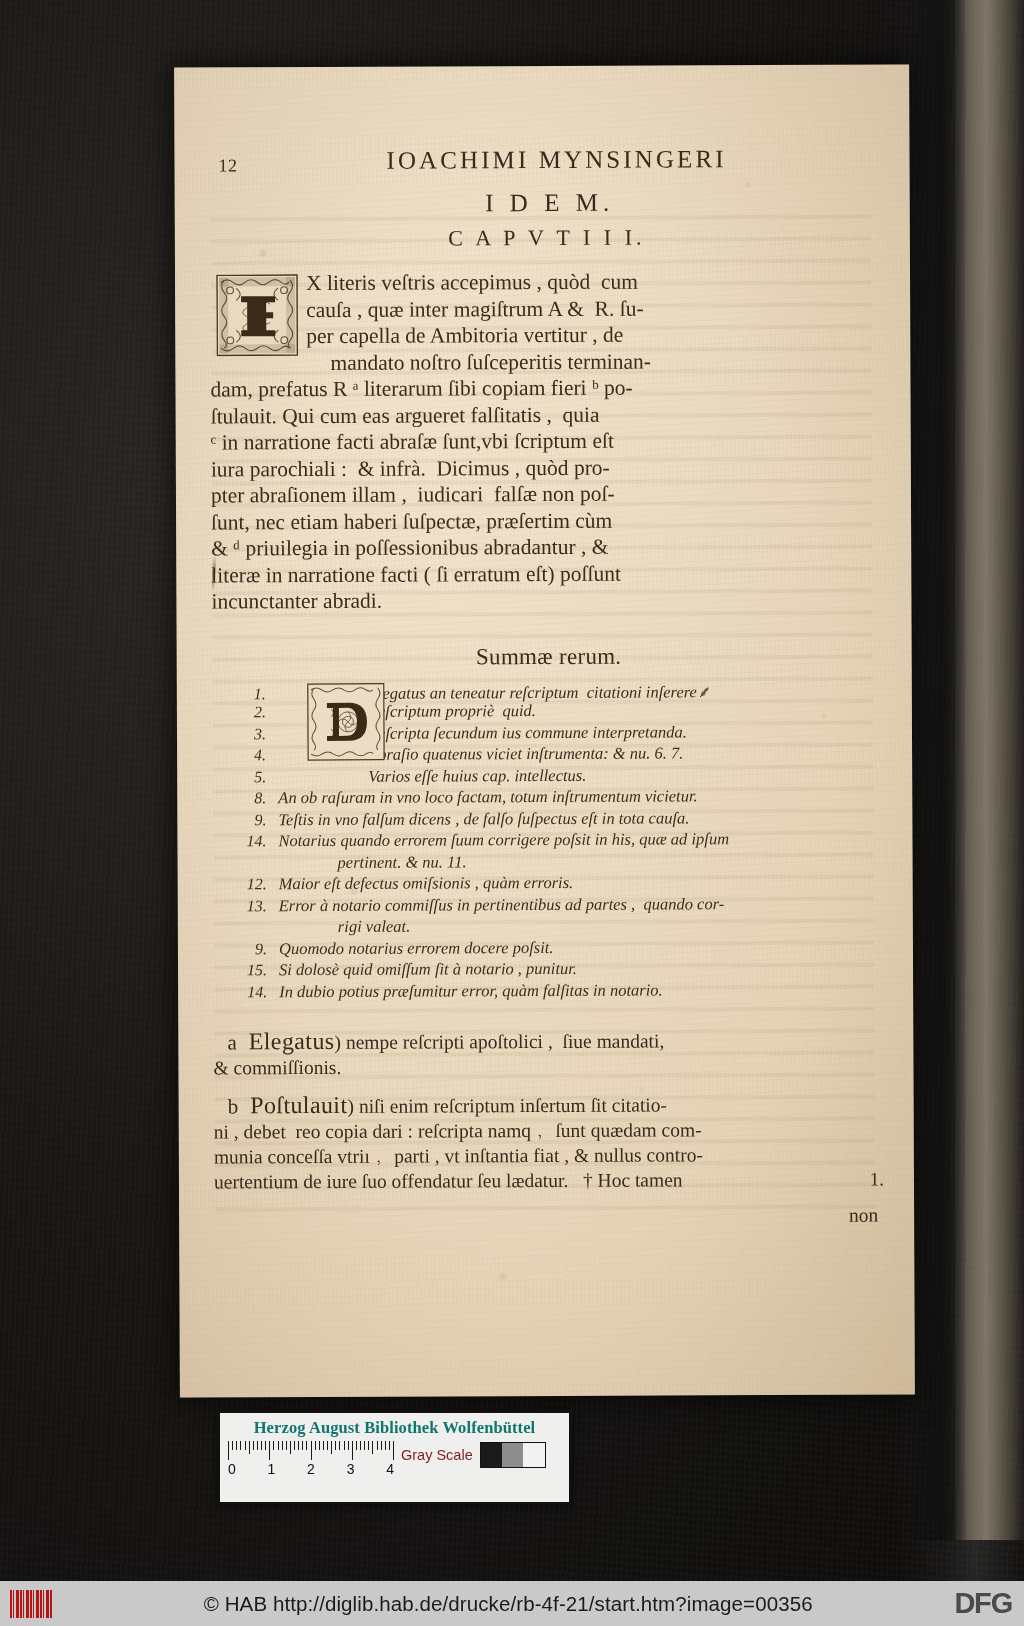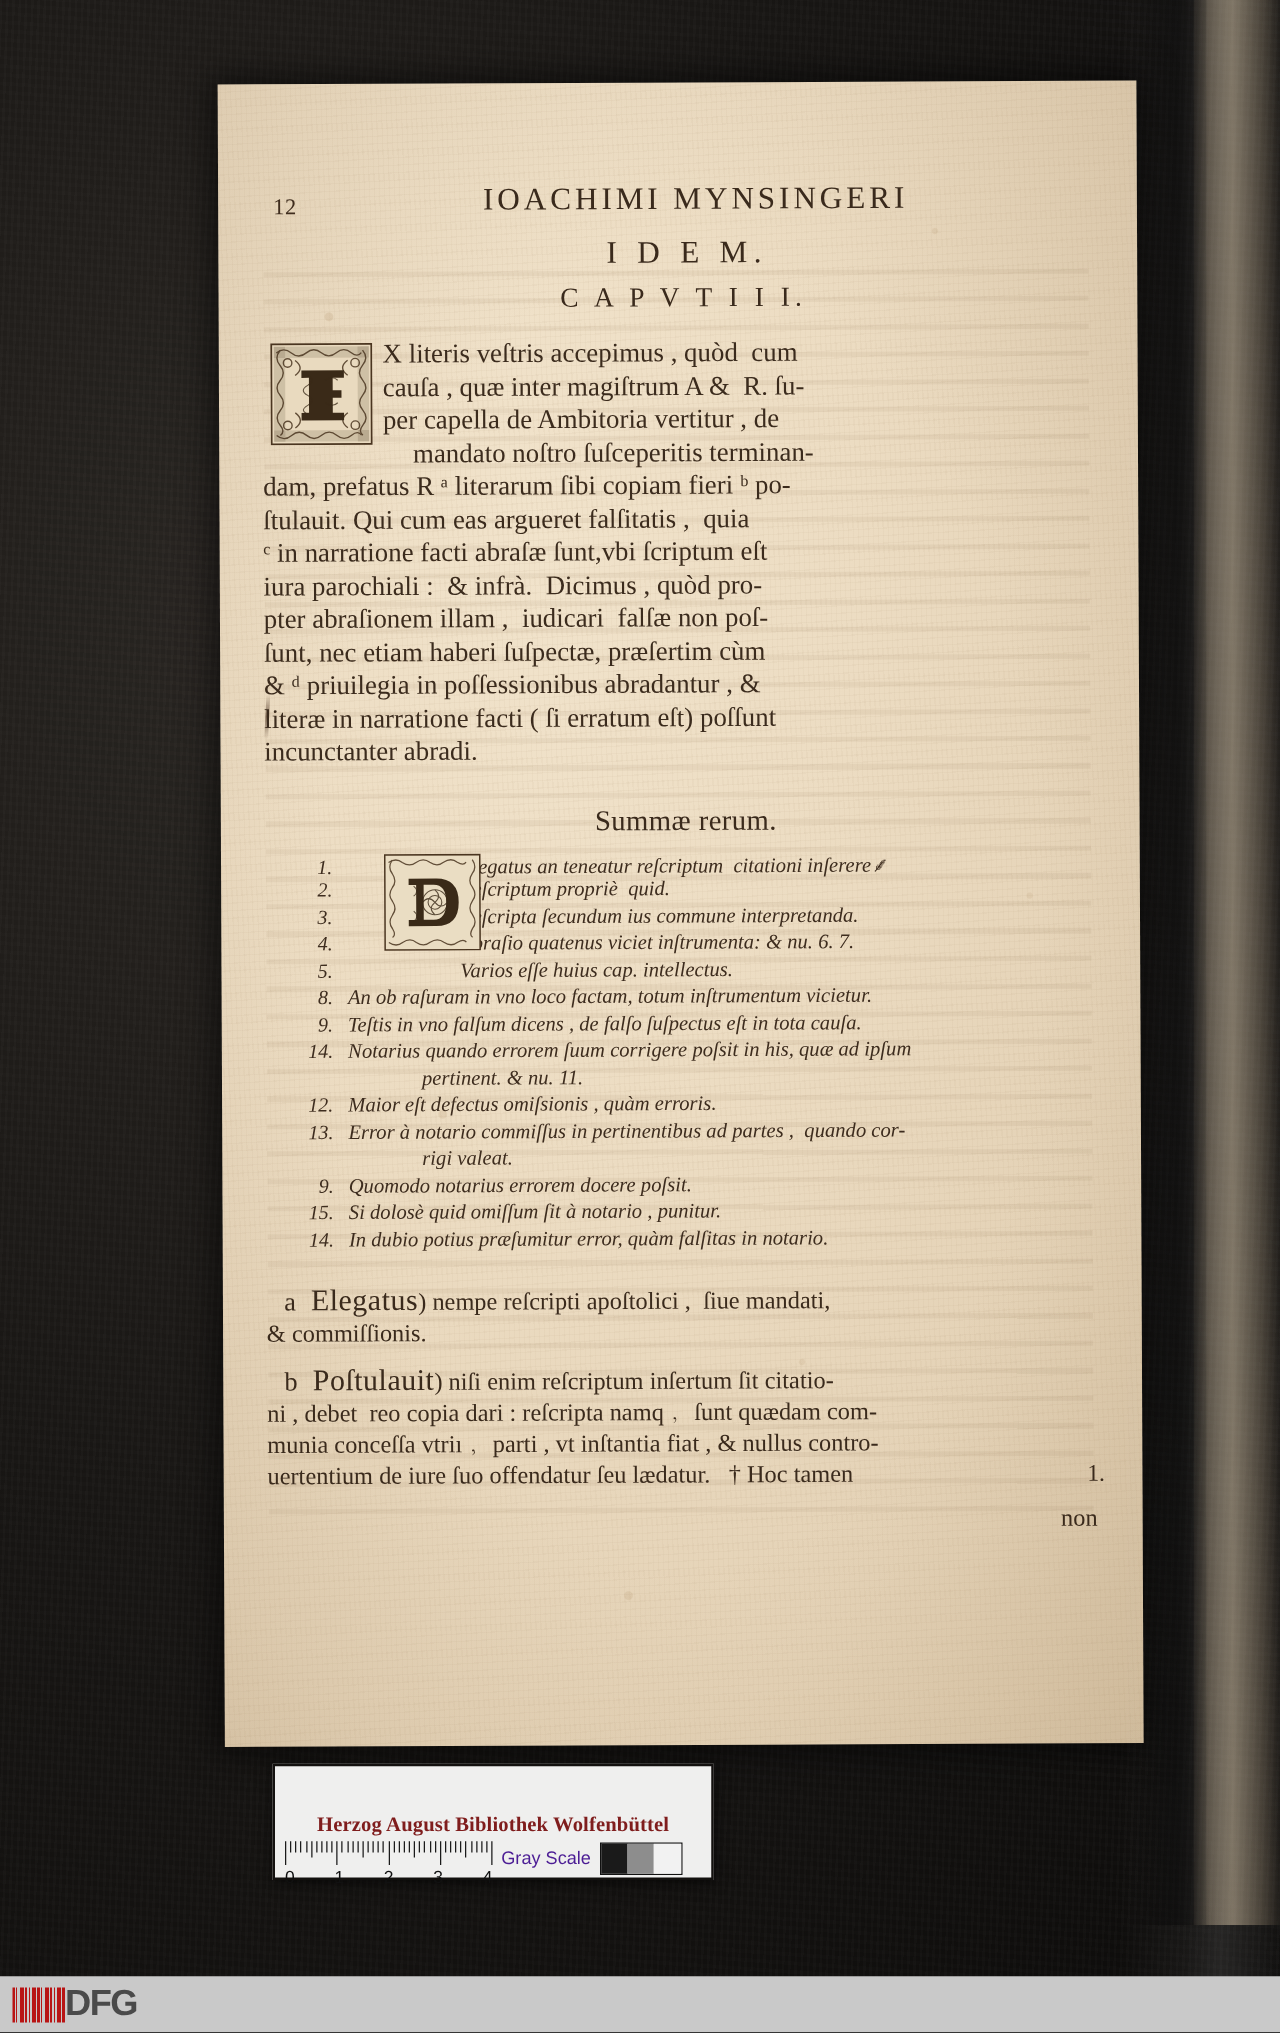--- a/index.html
+++ b/index.html
@@ -267,24 +267,23 @@
     width: 349px; height: 89px;
     background: #efefee;
     border: 2px solid #13110f;
     box-shadow: 0 2px 10px rgba(0,0,0,.6);
   }
   #ruler-title {
     text-align: center;
     font-family: "Liberation Serif", serif;
     font-weight: bold;
     font-size: 16.5px;
-    color: #7f1d1d;
+    color: #0f766e;
     padding-top: 5px;
     letter-spacing: .1px;
-    margin-top: 32px;
   }
   #ruler-body {
     display: flex;
     align-items: center;
     padding: 3px 8px 0 8px;
   }
   #ruler-scale { position: relative; width: 166px; height: 42px; }
   #ruler-ticks {
     position: absolute; left: 0; top: 0; width: 166px; height: 19px;
     display: flex; justify-content: space-between; align-items: flex-start;
@@ -292,21 +291,21 @@
   .tick { width: 1px; background: #1a1a1a; }
   #ruler-digits {
     position: absolute; left: 0; top: 20px; width: 166px;
     display: flex; justify-content: space-between;
     font-family: "Liberation Sans", sans-serif;
     font-size: 14px; color: #111;
   }
   #grayscale-label {
     font-family: "Liberation Sans", sans-serif;
     font-size: 14.5px;
-    color: #4c1d95;
+    color: #7f1d1d;
     padding: 0 7px 14px 7px;
     white-space: nowrap;
   }
   #grayscale-patches {
     display: flex;
     width: 64px; height: 24px;
     border: 1px solid #111;
     margin-bottom: 14px;
   }
   .patch { flex: 1 1 auto; }
@@ -591,14 +590,15 @@
     <div id="grayscale-patches">
         <div class="patch" style="background: rgb(26, 26, 26);"></div>
         <div class="patch" style="background: rgb(141, 141, 141);"></div>
         <div class="patch" style="background: rgb(242, 242, 242);"></div>
       </div>
   </div>
 </div>
 
 <div id="footer-banner">
   <div id="barcode-mark"></div>
+  <div id="footer-credit">© HAB http://diglib.hab.de/drucke/rb-4f-21/start.htm?image=00356</div>
   <div id="dfg-logo">DFG</div>
 </div>
 
 </body></html>

